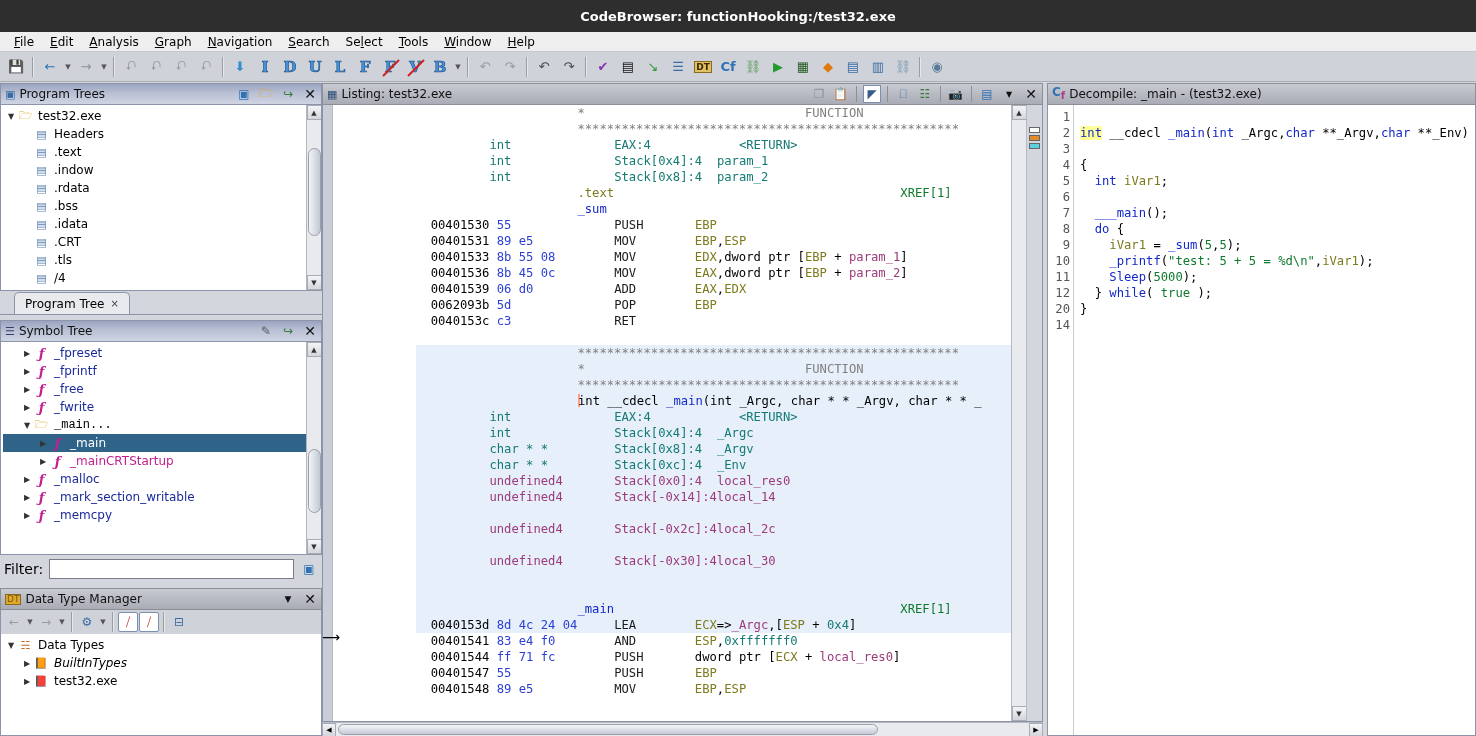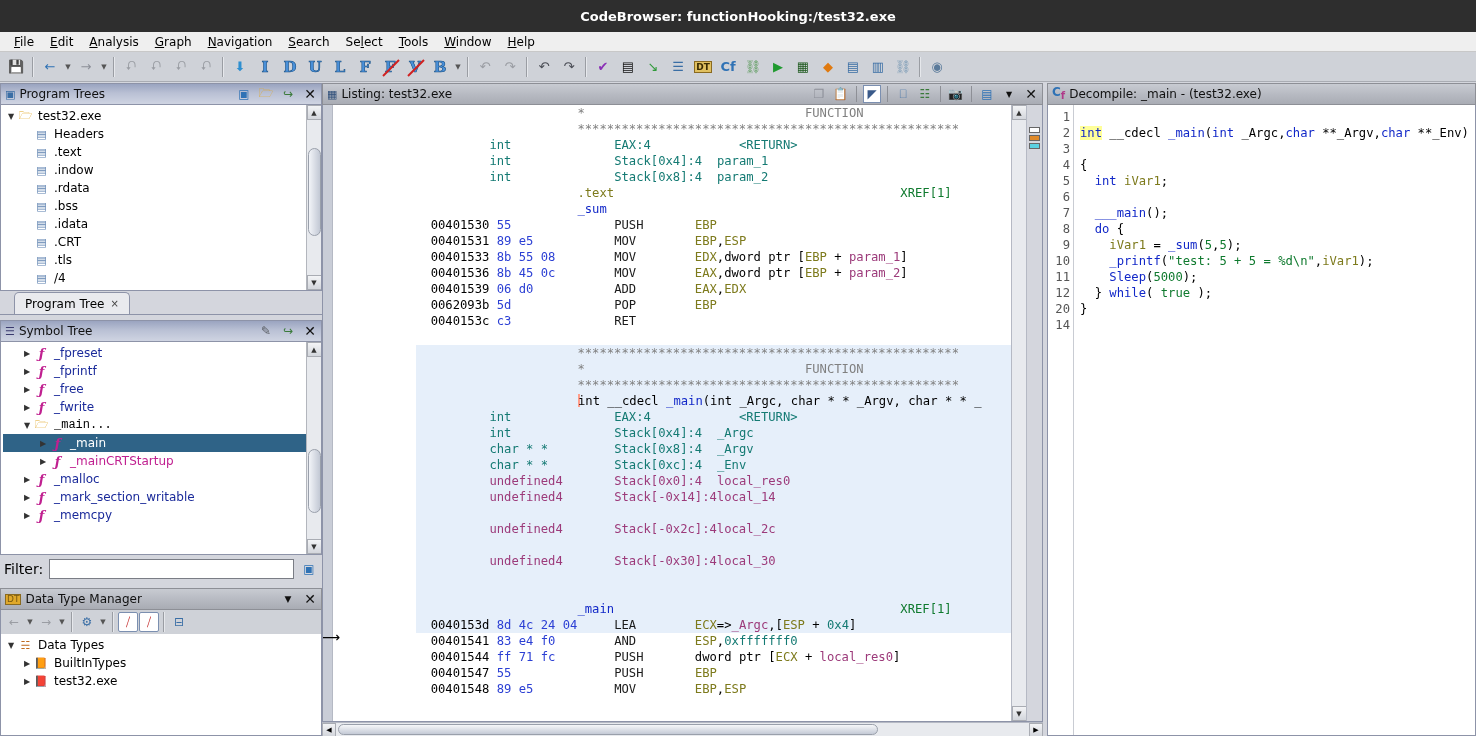--- a/index.html
+++ b/index.html
@@ -592,21 +592,21 @@
         <div class="tree-body">
           <div class="tree-scroll" id="dtm-tree">
               <div class="trow" style="padding-left: 2px;">
                 <span class="twist open"></span>
                 <span class="ticon" style="color: rgb(192, 106, 32);">☵</span>
                 <span style="padding-left: 4px;">Data Types</span>
               </div>
               <div class="trow" style="padding-left: 18px;">
                 <span class="twist closed"></span>
                 <span class="ticon" style="color: rgb(216, 136, 32);">📙</span>
-                <span style="padding-left: 4px;">BuiltInTypes</span>
+                <span style="padding-left: 4px; font-style: italic;">BuiltInTypes</span>
               </div>
               <div class="trow" style="padding-left: 18px;">
                 <span class="twist closed"></span>
                 <span class="ticon" style="color: rgb(208, 32, 32);">📕</span>
                 <span style="padding-left: 4px;">test32.exe</span>
               </div>
             </div>
         </div>
       </div>
     </div>

